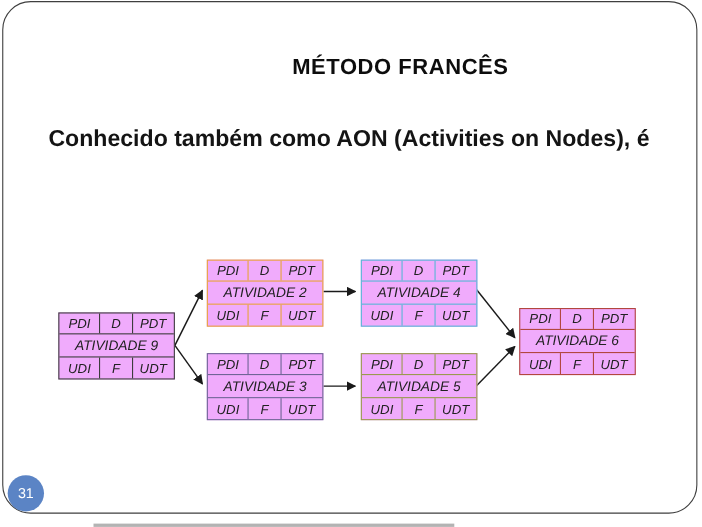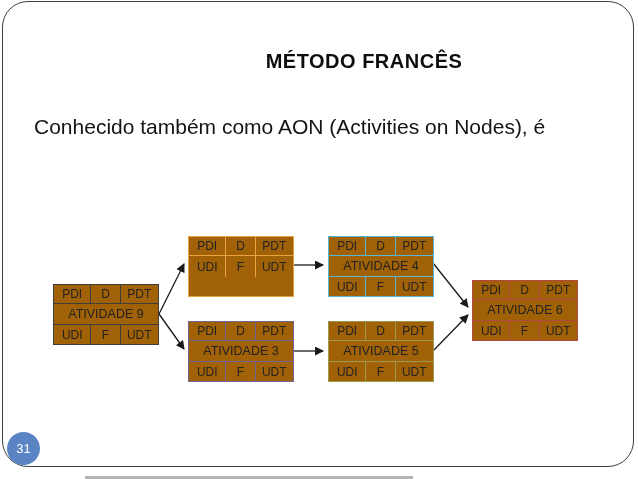--- a/index.html
+++ b/index.html
@@ -2,24 +2,24 @@
 <html><head>
 <meta charset="utf-8">
 <style>
   html,body{margin:0;padding:0;background:#ffffff;}
   .canvas{position:relative;width:638px;height:479px;overflow:hidden;background:#ffffff;
           font-family:"Liberation Sans", sans-serif;}
   .slide-frame{position:absolute;left:2px;top:1px;width:632px;height:466px;
                border:1.5px solid #3f3f3f;border-radius:26px;background:#ffffff;box-sizing:border-box;}
   .slide-title{position:absolute;left:0;top:50px;width:638px;text-align:center;
                font-size:20px;font-weight:bold;color:#0d0d0d;letter-spacing:0.5px;margin:0;padding-left:45px;}
-  .body-text{position:absolute;left:34px;top:106px;width:560px;font-size:21px;color:#141414;line-height:42px;}
+  .body-text{position:absolute;left:44px;top:106px;width:560px;font-size:21px;color:#141414;line-height:42px;font-weight:bold;}
   .body-text .line{display:block;white-space:nowrap;}
   .node{position:absolute;width:104px;display:grid;grid-template-rows:19px 21px 19px;
-        border:1.4px solid var(--nc,#3d3d3d);background:#a16207;box-sizing:content-box;}
+        border:1.4px solid var(--nc,#3d3d3d);background:#f0abfc;box-sizing:content-box;font-style:italic;}
   .nrow{display:grid;border-bottom:1.4px solid var(--nc,#3d3d3d);}
   .nrow:last-child{border-bottom:none;text-align:center;}
   .nrow.r3{grid-template-columns:36% 28% 36%;}
   .nrow .cell{display:flex;align-items:center;justify-content:center;
               font-size:12px;color:#222222;overflow:hidden;}
   .nrow.r3 .cell{border-right:1.4px solid var(--nc,#3d3d3d);}
   .nrow.r3 .cell:last-child{border-right:none;}
   .nrow.r1 .cell{font-size:12.5px;}
   .arrows{position:absolute;left:0;top:0;width:638px;height:479px;pointer-events:none;}
   .page-badge{position:absolute;left:7px;top:432px;width:33px;height:33px;border-radius:50%;
@@ -67,20 +67,23 @@
       <span class="cell">F</span>
       <span class="cell">UDT</span>
     </div>
   </div>
 
   <div class="node" style="left: 188px; top: 236px; --nc: #e8a33c;">
     <div class="nrow r3">
       <span class="cell">PDI</span>
       <span class="cell">D</span>
       <span class="cell">PDT</span>
+    </div>
+    <div class="nrow r1">
+      <span class="cell">ATIVIDADE 2</span>
     </div>
     <div class="nrow r3">
       <span class="cell">UDI</span>
       <span class="cell">F</span>
       <span class="cell">UDT</span>
     </div>
   </div>
 
   <div class="node" style="left: 188px; top: 321px; --nc: #6f6596;">
     <div class="nrow r3">

